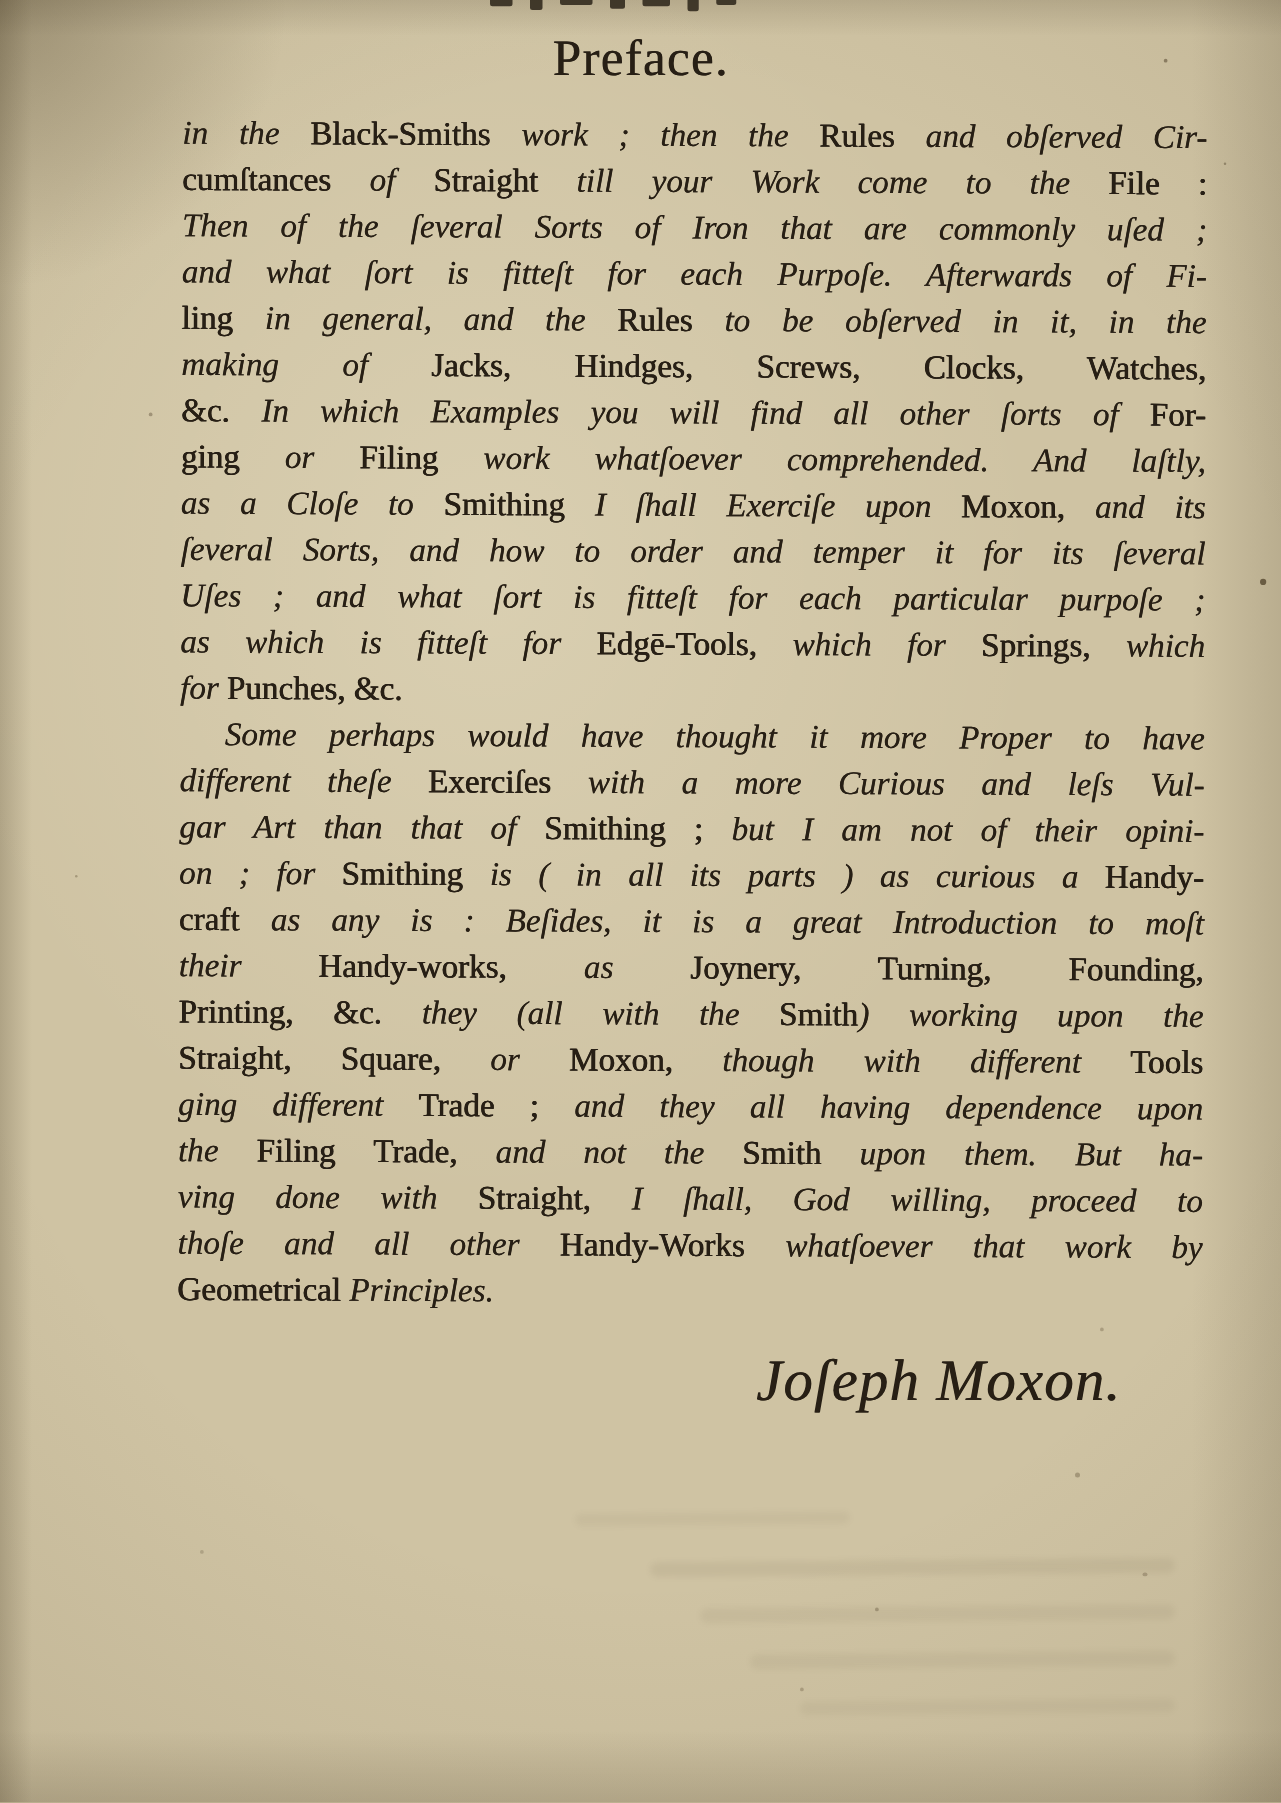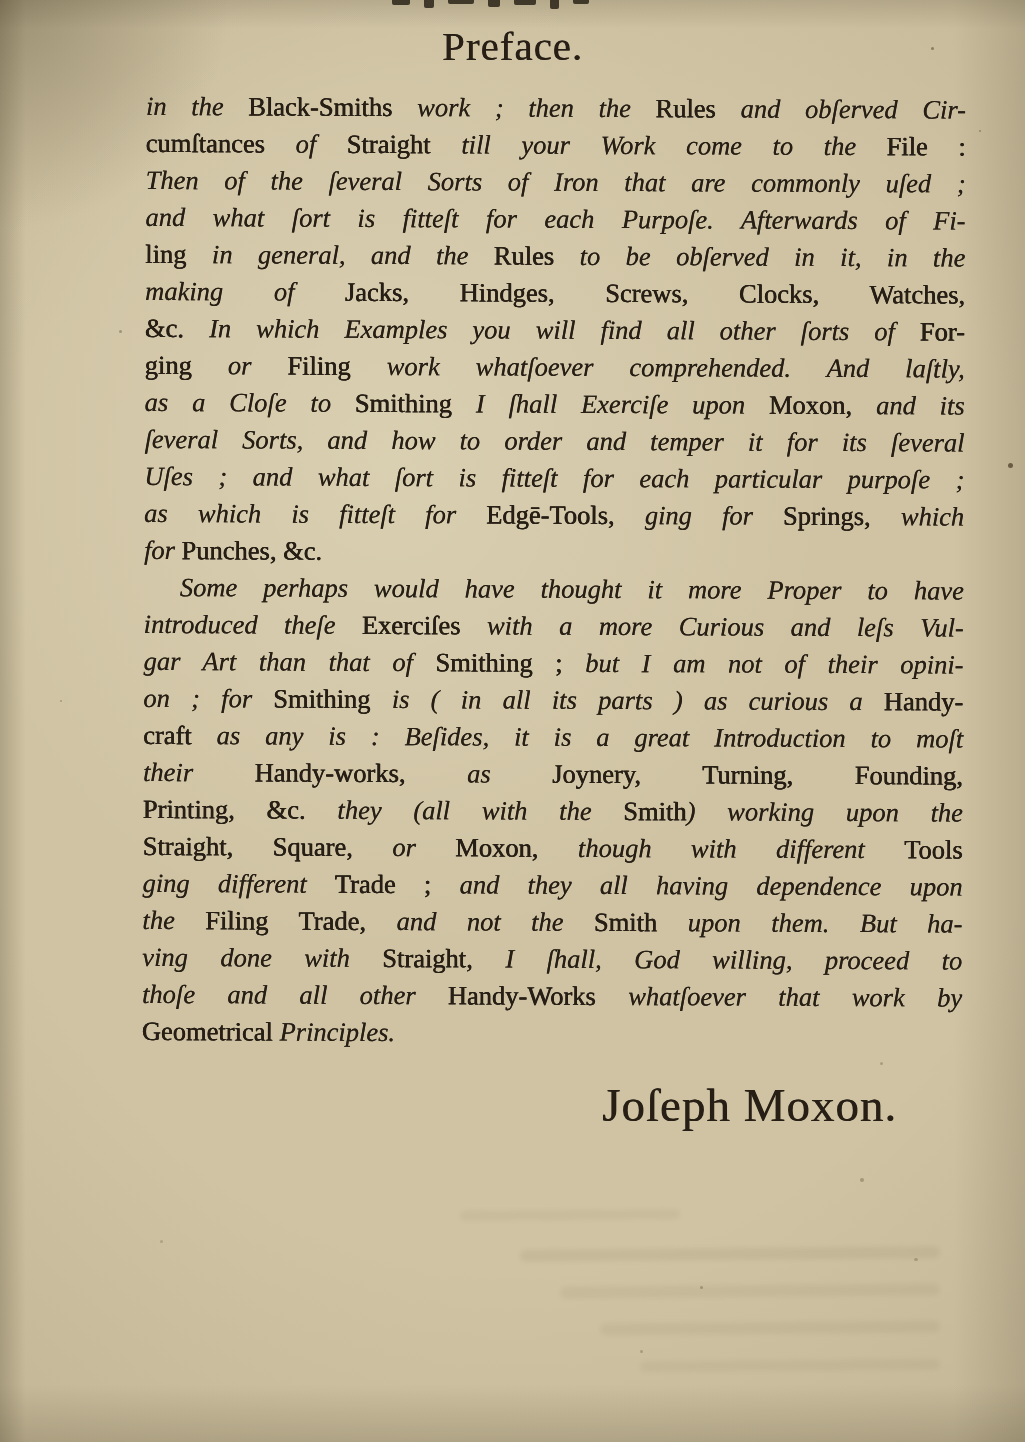--- a/index.html
+++ b/index.html
@@ -61,20 +61,21 @@
   }
   .line.last { text-align-last:left; }
   .line.indent { text-indent:36px; }
   .it { font-style:italic; text-shadow:0.2px 0 currentColor; }
   .ro { font-style:normal; text-shadow:0.35px 0 currentColor, -0.2px 0 currentColor; }
 
   .signature {
     position:absolute; top:1078px; right:128px;
     font-size:47px; letter-spacing:1px;
     text-shadow:0.5px 0 currentColor;
+    font-style:italic;
   }
 
   .speckle { position:absolute; border-radius:50%; background:#55472f; }
   .s1 { left:1008px; top:463px; width:5px; height:5px; opacity:.8; }
   .s2 { left:931px; top:47px;  width:3px; height:3px; opacity:.55; }
   .s3 { left:119px; top:330px; width:3px; height:3px; opacity:.4; }
   .s4 { left:979px; top:130px; width:2px; height:2px; opacity:.45; }
   .s5 { left:860px; top:1178px; width:4px; height:4px; opacity:.35; }
   .s6 { left:700px; top:1286px; width:3px; height:3px; opacity:.35; }
   .s7 { left:914px; top:1258px; width:4px; height:3px; opacity:.3; }
@@ -116,24 +117,24 @@
       <div class="line"><span class="ro">cumſtances </span><span class="it">of </span><span class="ro">Straight </span><span class="it">till your Work come to the </span><span class="ro">File :</span></div>
       <div class="line"><span class="it">Then of the ſeveral Sorts of Iron that are commonly uſed ;</span></div>
       <div class="line"><span class="it">and what ſort is fitteſt for each Purpoſe. Afterwards of Fi-</span></div>
       <div class="line"><span class="ro">ling </span><span class="it">in general, and the </span><span class="ro">Rules </span><span class="it">to be obſerved in it, in the</span></div>
       <div class="line"><span class="it">making of </span><span class="ro">Jacks, Hindges, Screws, Clocks, Watches,</span></div>
       <div class="line"><span class="ro">&amp;c. </span><span class="it">In which Examples you will find all other ſorts of </span><span class="ro">For-</span></div>
       <div class="line"><span class="ro">ging </span><span class="it">or </span><span class="ro">Filing </span><span class="it">work whatſoever comprehended. And laſtly,</span></div>
       <div class="line"><span class="it">as a Cloſe to </span><span class="ro">Smithing </span><span class="it">I ſhall Exerciſe upon </span><span class="ro">Moxon, </span><span class="it">and its</span></div>
       <div class="line"><span class="it">ſeveral Sorts, and how to order and temper it for its ſeveral</span></div>
       <div class="line"><span class="it">Uſes ; and what ſort is fitteſt for each particular purpoſe ;</span></div>
-      <div class="line"><span class="it">as which is fitteſt for </span><span class="ro">Edgē-Tools, </span><span class="it">ging for </span><span class="ro">Springs, </span><span class="it">which</span></div>
+      <div class="line"><span class="it">as which is fitteſt for </span><span class="ro">Edgē-Tools, </span><span class="it">which for </span><span class="ro">Springs, </span><span class="it">which</span></div>
       <div class="line last"><span class="it">for </span><span class="ro">Punches, &amp;c.</span></div>
       <div class="line indent"><span class="it">Some perhaps would have thought it more Proper to have</span></div>
-      <div class="line"><span class="it">introduced theſe </span><span class="ro">Exerciſes </span><span class="it">with a more Curious and leſs Vul-</span></div>
+      <div class="line"><span class="it">different theſe </span><span class="ro">Exerciſes </span><span class="it">with a more Curious and leſs Vul-</span></div>
       <div class="line"><span class="it">gar Art than that of </span><span class="ro">Smithing ; </span><span class="it">but I am not of their opini-</span></div>
       <div class="line"><span class="it">on ; for </span><span class="ro">Smithing </span><span class="it">is ( in all its parts ) as curious a </span><span class="ro">Handy-</span></div>
       <div class="line"><span class="ro">craft </span><span class="it">as any is : Beſides, it is a great Introduction to moſt</span></div>
       <div class="line"><span class="it">their </span><span class="ro">Handy-works, </span><span class="it">as </span><span class="ro">Joynery, Turning, Founding,</span></div>
       <div class="line"><span class="ro">Printing, &amp;c. </span><span class="it">they (all with the </span><span class="ro">Smith</span><span class="it">) working upon the</span></div>
       <div class="line"><span class="ro">Straight, Square, </span><span class="it">or </span><span class="ro">Moxon, </span><span class="it">though with different </span><span class="ro">Tools</span></div>
       <div class="line"><span class="it">ging different </span><span class="ro">Trade ; </span><span class="it">and they all having dependence upon</span></div>
       <div class="line"><span class="it">the </span><span class="ro">Filing Trade, </span><span class="it">and not the </span><span class="ro">Smith </span><span class="it">upon them. But ha-</span></div>
       <div class="line"><span class="it">ving done with </span><span class="ro">Straight, </span><span class="it">I ſhall, God willing, proceed to</span></div>
       <div class="line"><span class="it">thoſe and all other </span><span class="ro">Handy-Works </span><span class="it">whatſoever that work by</span></div>

